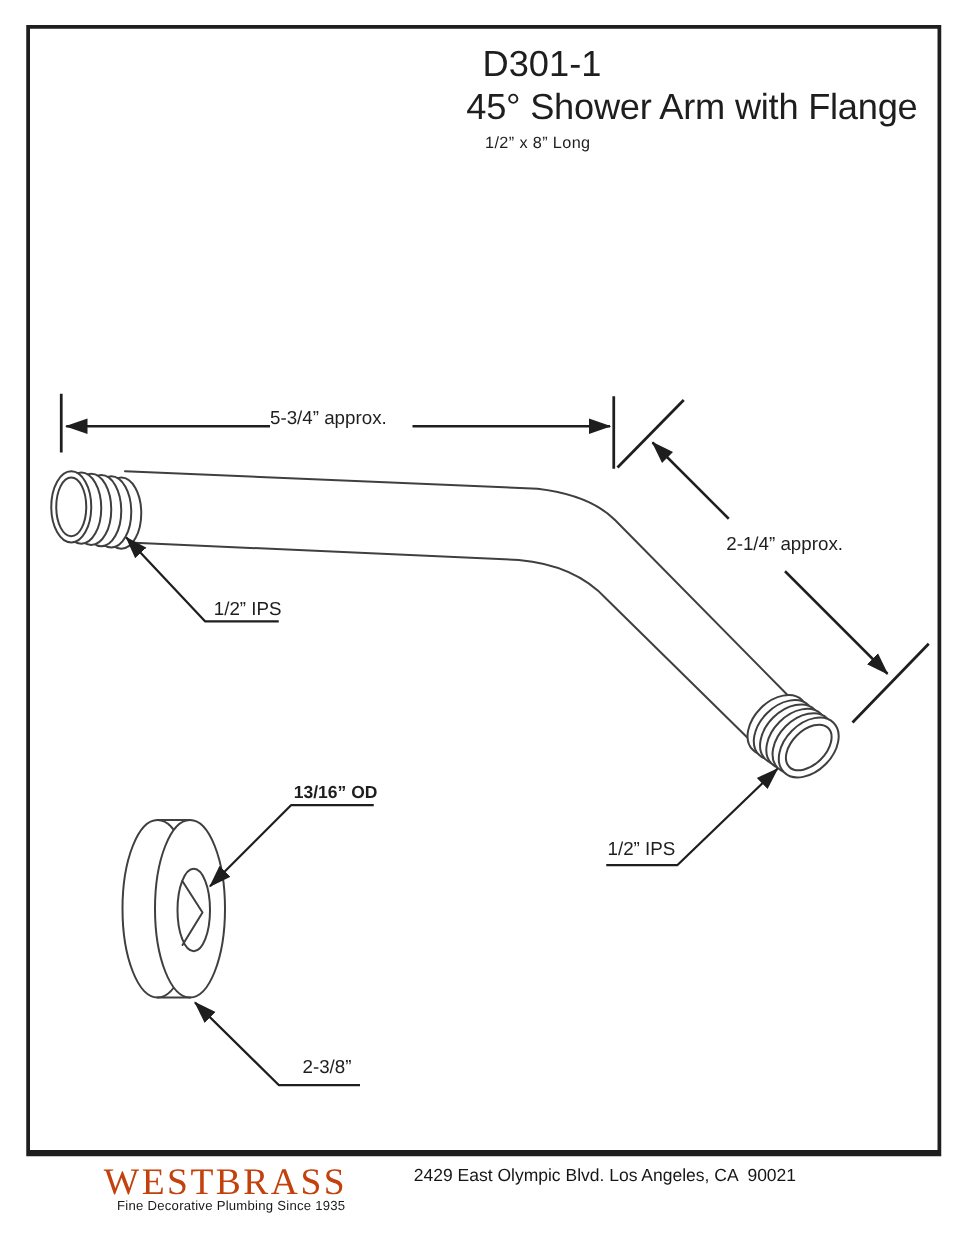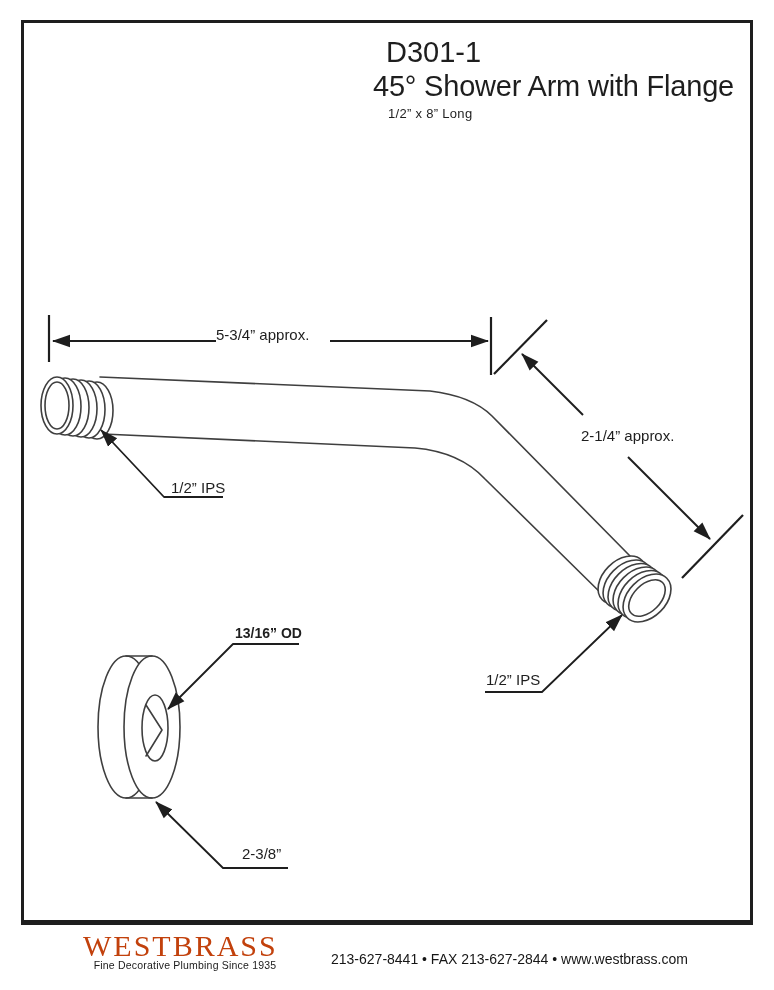--- a/index.html
+++ b/index.html
@@ -153,13 +153,13 @@
 
 <div class="abs dim-label" id="dim-length">5-3/4” approx.</div>
 <div class="abs dim-label" id="dim-bend">2-1/4” approx.</div>
 <div class="abs dim-label" id="ips-left">1/2” IPS</div>
 <div class="abs dim-label" id="ips-right">1/2” IPS</div>
 <div class="abs dim-label" id="od-label">13/16” OD</div>
 <div class="abs dim-label" id="flange-dim">2-3/8”</div>
 
 <div class="abs footer-brand">WESTBRASS</div>
 <div class="abs footer-tagline">Fine Decorative Plumbing Since 1935</div>
-<div class="abs footer-address"><br><span>213-627-8441 • FAX 213-627-2844 • www.westbrass.com</span></div>
+<div class="abs footer-address"><span>2429 East Olympic Blvd. Los Angeles, CA  90021</span><br></div>
 
 </body></html>

